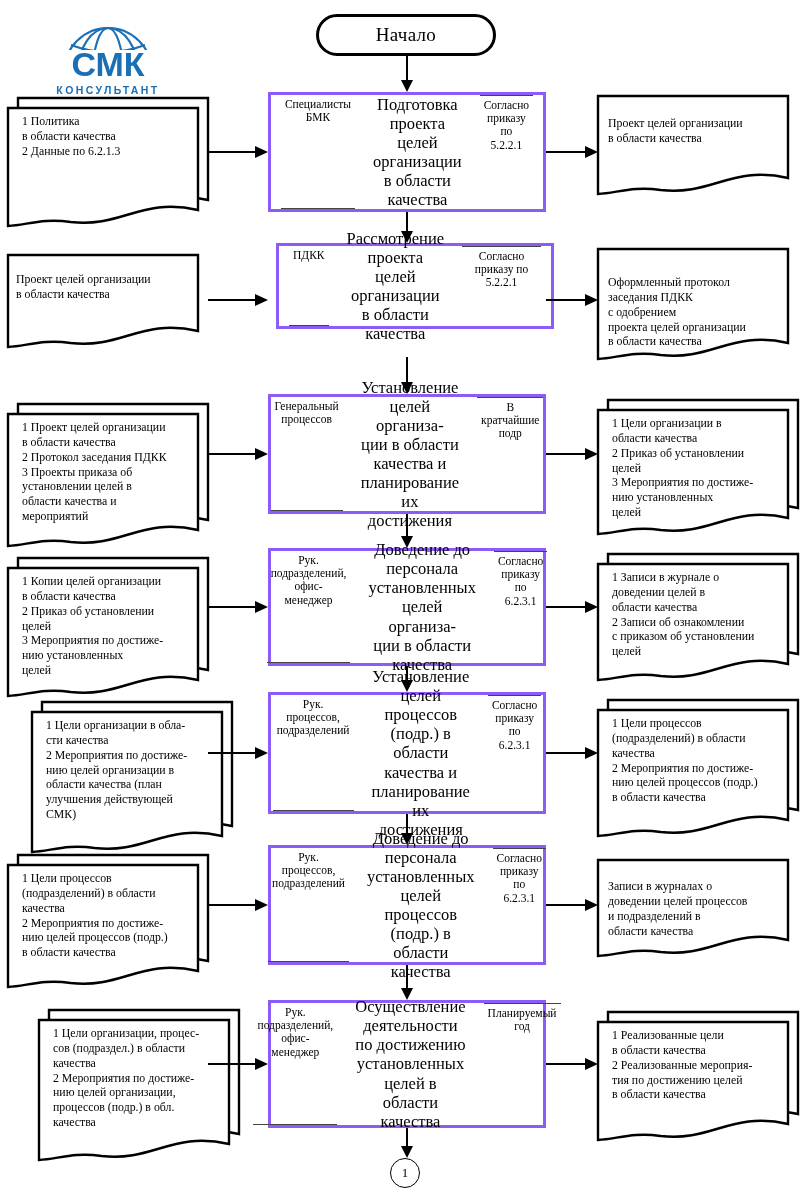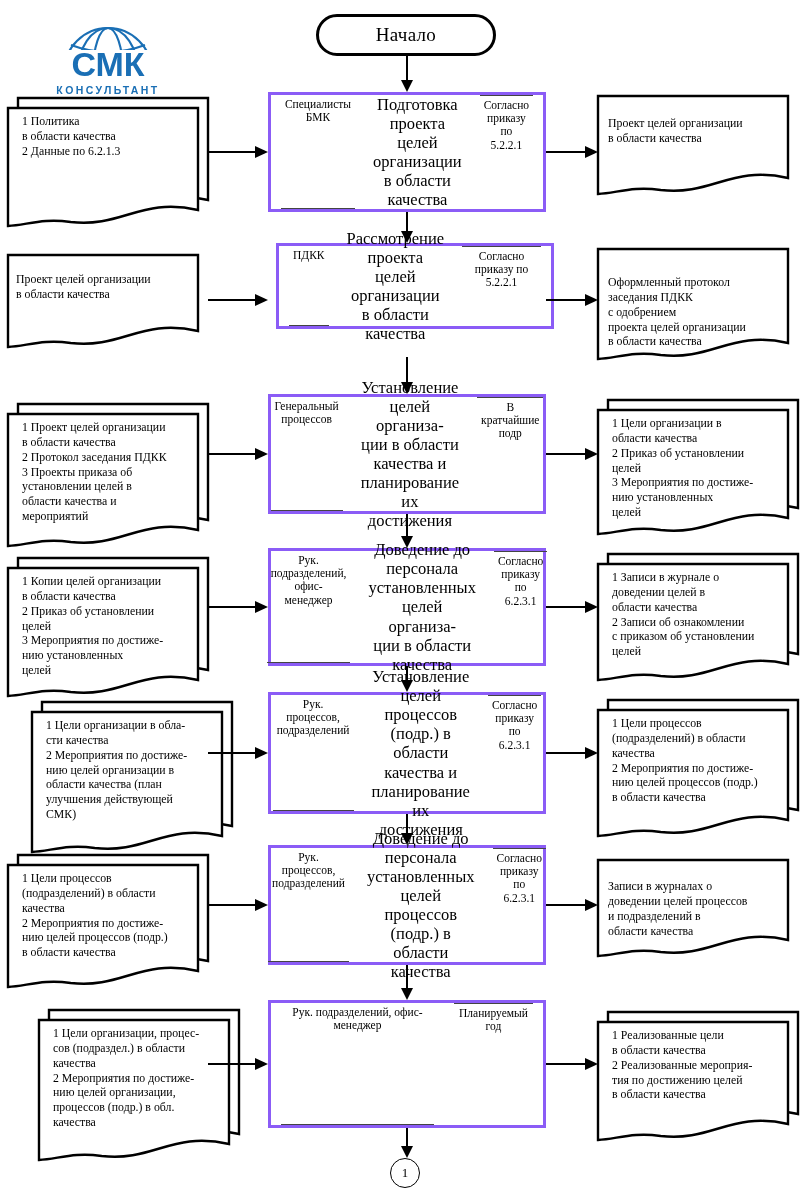--- a/index.html
+++ b/index.html
@@ -366,20 +366,23 @@
 области качества</div>
       </div>
       <div class="conn h" style="left:208px;top:904px;width:48px;"></div>
       <div class="arrow-right" style="left:255px;top:899px;"></div>
       <div class="conn h" style="left:546px;top:904px;width:39px;"></div>
       <div class="arrow-right" style="left:585px;top:899px;"></div>
       <div class="conn v" style="left:406px;top:965px;height:24px;"></div>
       <div class="arrow-down" style="left:401px;top:988px;"></div>
       <div class="node process" style="left:268px;top:1000px;width:278px;height:128px;">
         <div class="actor">Рук. подразделений, офис-менеджер</div>
+        <div class="body">Осуществление деятельности
+по достижению установленных
+целей в области качества</div>
         <div class="note">Планируемый год</div>
       </div>
       <div class="docwrap" style="left:24px;top:1010px;width:200px;height:150px;margin-left:15px;">
         <svg width="200" height="150" viewBox="0 0 200 150">
           <path d="M 10 0 L 200 0 L 200 124
             C 143 111, 124 142, 72.7 136
             C 44.199999999999996 132,  29 139, 10 140
             Z" fill="#fff" stroke="#000" stroke-width="2.4"></path>
           <path d="M 0 10 L 190 10 L 190 134
             C 133 121, 114 152, 62.7 146

